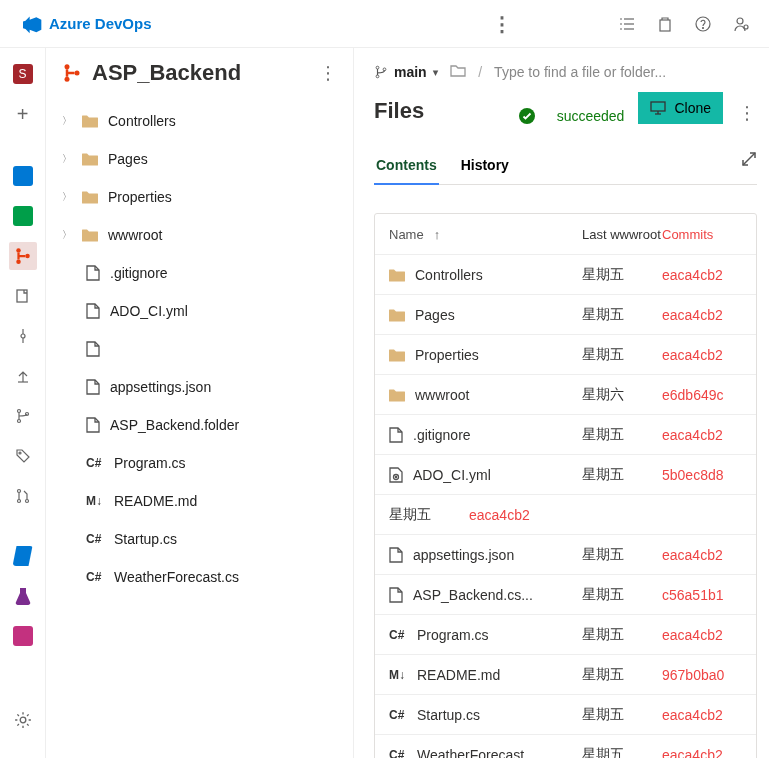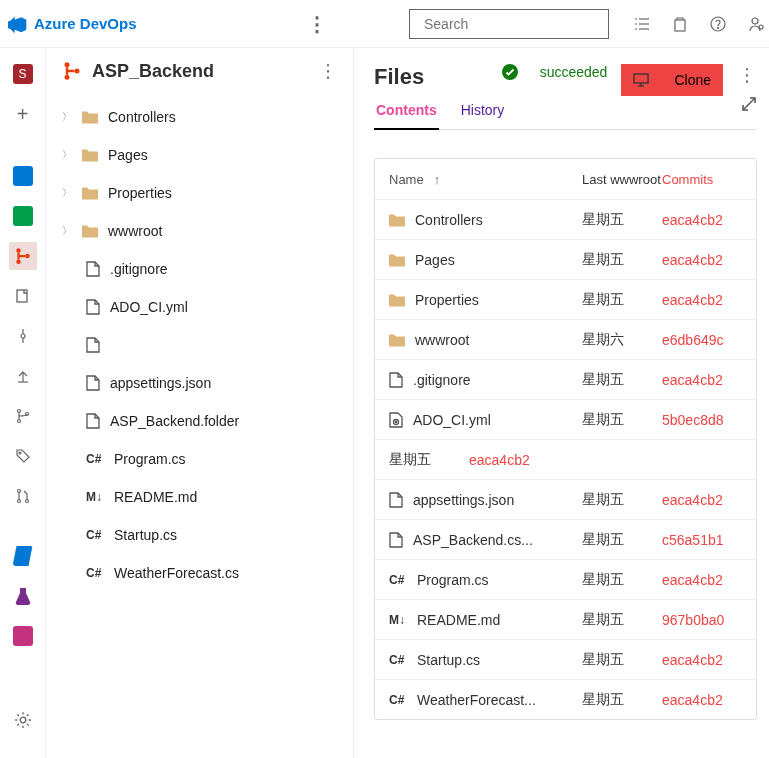--- a/index.html
+++ b/index.html
@@ -1,59 +1,59 @@
 <!DOCTYPE html>
 <html><head>
 <meta charset="utf-8">
 <style>
 * { box-sizing: border-box; margin: 0; padding: 0; }
 body { font-family: "Segoe UI", -apple-system, sans-serif; font-size: 14px; color: #323130; background: #fff; width: 769px; height: 758px; overflow: hidden; }
-.topbar { height: 48px; display: flex; align-items: center; padding: 0 4px; border-bottom: 1px solid #eee; }
+.topbar { height: 48px; display: flex; align-items: center; padding: 0 19px; border-bottom: 1px solid #eee; }
 .brand { display: flex; align-items: center; gap: 6px; color: #0078d4; font-weight: 600; font-size: 15px; margin-left: 4px; }
 .brand-icon { width: 20px; height: 20px; fill: #0078d4; }
 .top-ellipsis { margin-left: auto; margin-right: 80px; width: 24px; text-align: center; color: #666; cursor: pointer; font-size:20px; font-weight:bold; }
 .search-wrap { width: 200px; border: 1px solid #666; height: 30px; display: flex; align-items: center; padding: 0 8px; gap: 6px; }
 .search-wrap svg { width: 14px; height: 14px; stroke: #666; fill: none; }
 .search-wrap input { border: none; outline: none; flex: 1; font-size: 14px; }
 .top-icons { display: flex; gap: 20px; margin-left: 24px; color: #666; }
 .top-icons span { width: 18px; height: 18px; display: inline-flex; align-items: center; justify-content: center; cursor: pointer; }
 .main { display: flex; height: calc(100% - 48px); }
 .leftrail { width: 46px; border-right: 1px solid #eee; display: flex; flex-direction: column; align-items: center; padding-top: 12px; gap: 12px; }
 .rail-item { width: 28px; height: 28px; display: flex; align-items: center; justify-content: center; border-radius: 2px; cursor: pointer; }
 .rail-item.active { background: #efdcda; }
 .rail-badge { width: 20px; height: 20px; border-radius: 3px; }
 .sidebar { width: 308px; border-right: 1px solid #eee; overflow-y: auto; }
 .project-header { display: flex; align-items: center; padding: 12px 16px; gap: 10px; }
 .project-header svg { width: 20px; height: 20px; fill: #e83e0f; }
-.project-title { font-size: 18px; font-weight: 600; }
+.project-title { font-size: 22px; font-weight: 600; }
 .project-header .more { margin-left: auto; color: #666; cursor: pointer; font-size:18px; }
 .tree { padding: 4px 0 16px 0; }
 .tree-item { display: flex; align-items: center; height: 38px; padding-left: 16px; gap: 10px; cursor: pointer; }
 .caret { width: 10px; color: #555; font-size: 10px; }
 .folder-icon { width: 16px; height: 14px; }
 .file-icon { width: 14px; height: 16px; }
 .tree-label { color: #222; }
 .indent-1 { padding-left: 16px; }
 .indent-2 { padding-left: 40px; }
 .ext-tag { font-size: 12px; font-weight: 600; color: #333; width: 18px; }
 .content { flex: 1; padding: 16px 12px 0 20px; overflow-y: auto; }
 .path-row { display: flex; align-items: center; gap: 12px; color: #555; margin-bottom: 12px; }
 .branch-picker { display: flex; align-items: center; gap: 6px; cursor: pointer; }
 .branch-picker svg { width: 14px; height: 14px; stroke: #555; fill: none; }
 .path-input { color: #888; flex: 1; cursor: text; }
-.title-row { display: flex; align-items: flex-start; gap: 14px; margin-bottom: 0; }
+.title-row { display: flex; align-items: flex-end; gap: 14px; margin-bottom: 27px; }
 .files-title { font-size: 22px; font-weight: 600; flex: 1; }
 .status-ok { display: flex; align-items: center; gap: 22px; color: #107c10; font-size: 14px; }
 .status-ok svg { width: 16px; height: 16px; fill: #107c10; }
-.clone-btn { display: flex; align-items: center; gap: 25px; background: #ef4444; border: none; padding: 6px 12px; height: 32px; cursor: pointer; font-size: 14px; }
+.clone-btn { display: flex; align-items: center; gap: 8px; background: #14b8a6; border: none; padding: 6px 12px; height: 32px; cursor: pointer; font-size: 14px; }
 .clone-btn svg { width: 16px; height: 14px; stroke: #333; fill: none; }
 .title-more { color: #666; cursor: pointer; width: 20px; text-align: center; font-size:18px; }
 .tabs { display: flex; gap: 20px; border-bottom: 1px solid #e1dfdd; }
-.tab { padding: 6px 2px 10px 2px; cursor: pointer; color: #4c1d95; }
-.tab.active { color: #ec4899; font-weight: 600; border-bottom: 2px solid #000000; margin-bottom: -1px; }
+.tab { padding: 6px 2px 10px 2px; cursor: pointer; color: #000000; font-weight: bold; }
+.tab.active { color: #14532d; font-weight: 600; border-bottom: 2px solid #3b82f6; margin-bottom: -1px; }
 .expand { margin-left: auto; color: #555; cursor: pointer; }
 .table { margin-top: 28px; border: 1px solid #e1dfdd; border-radius: 3px; }
 .thead, .trow { display: flex; align-items: center; height: 40px; padding: 0 14px; }
 .trow { border-top: 1px solid #eee; cursor: pointer; }
 .col-name { flex: 1; display: flex; align-items: center; gap: 10px; }
 .col-change { width: 80px; color: #333; }
 .col-commit { width: 80px; color: #ef4444; }
 .thead { color: #555; font-size: 13px; }
 .thead .col-name::after { content: " ↑"; }
 .separator { color: #aaa; }
@@ -62,27 +62,20 @@
 <body>
 
 <div class="topbar">
   <div class="brand">
     <svg class="brand-icon" viewBox="0 0 24 24">
         <path d="M0 9l3-1 5-5v4l8-3 6 3v12l-6 3-8-3v4l-5-5-3-1z"></path>
       </svg>
     <span>Azure DevOps</span>
   </div>
   <div class="top-ellipsis">⋮</div>
-  <div class="search-wrap">
-    <svg viewBox="0 0 16 16">
-        <circle cx="6.5" cy="6.5" r="5" stroke-width="1.5"></circle>
-        <line x1="10.5" y1="10.5" x2="15" y2="15" stroke-width="1.5"></line>
-      </svg>
-    <input placeholder="Search" style="">
-  </div>
   <div class="top-icons">
     <span>
         <svg width="16" height="16" stroke="#666" stroke-width="1.2">
           <line x1="5" y1="3" x2="15" y2="3"></line>
           <line x1="5" y1="8" x2="15" y2="8"></line>
           <line x1="5" y1="13" x2="15" y2="13"></line>
           <line x1="1" y1="3" x2="3" y2="3"></line>
           <line x1="1" y1="8" x2="3" y2="8"></line>
           <line x1="1" y1="13" x2="3" y2="13"></line>
         </svg>
@@ -281,20 +274,37 @@
           <span class="tree-label">Startup.cs</span>
         </div>
         <div class="tree-item indent-2">
           <span class="ext-tag">C#</span>
           <span class="tree-label">WeatherForecast.cs</span>
         </div>
       </div>
   </div>
 
   <div class="content">
+    <div class="path-row">
+      <div class="branch-picker">
+        <svg viewBox="0 0 16 16">
+            <circle cx="4" cy="3" r="1.6"></circle>
+            <circle cx="4" cy="13" r="1.6"></circle>
+            <circle cx="12" cy="5" r="1.6"></circle>
+            <path d="M4 4.6v7M4 9c4 0 8-1 8-3" stroke-width="1.3"></path>
+          </svg>
+        <span style="font-weight:600;color:#222">main</span>
+        <span style="font-size:11px">▾</span>
+      </div>
+      <span><svg width="16" height="13" fill="none" stroke="#999" stroke-width="1.3" viewBox="0 0 16 13">
+            <path d="M1 2h5l2 2h7v8H1z"></path>
+          </svg></span>
+      <span class="separator">/</span>
+      <span class="path-input">Type to find a file or folder...</span>
+    </div>
 
     <div class="title-row">
       <div class="files-title">Files</div>
       <div class="status-ok">
         <svg viewBox="0 0 16 16">
             <circle cx="8" cy="8" r="8"></circle>
             <path d="M4.5 8.5l2 2 5-5" stroke="#fff" stroke-width="1.8" fill="none"></path>
           </svg>
         <span>succeeded</span>
       </div>

